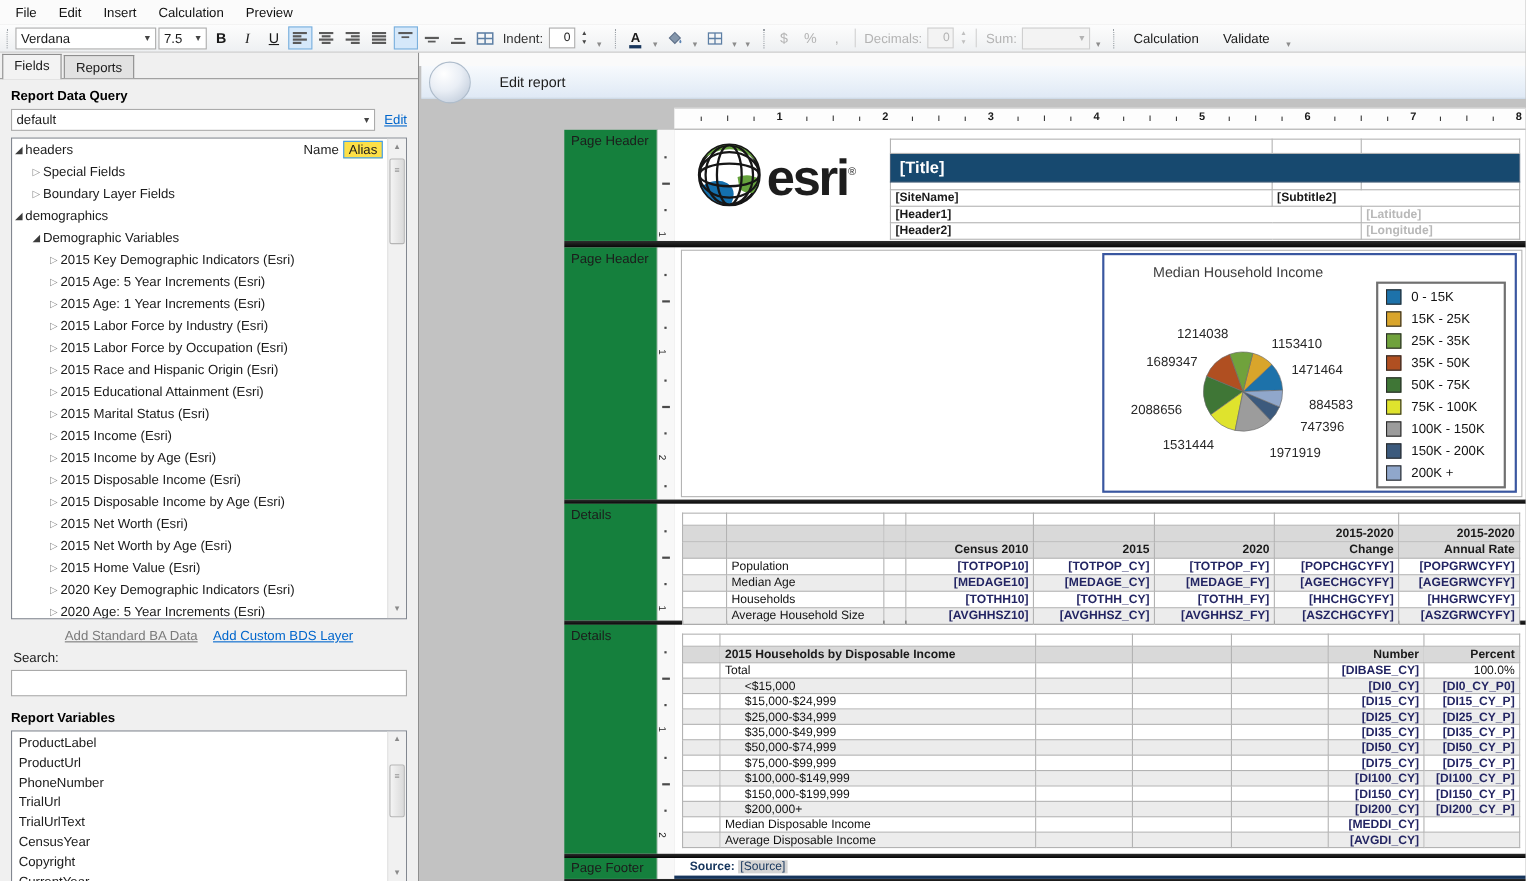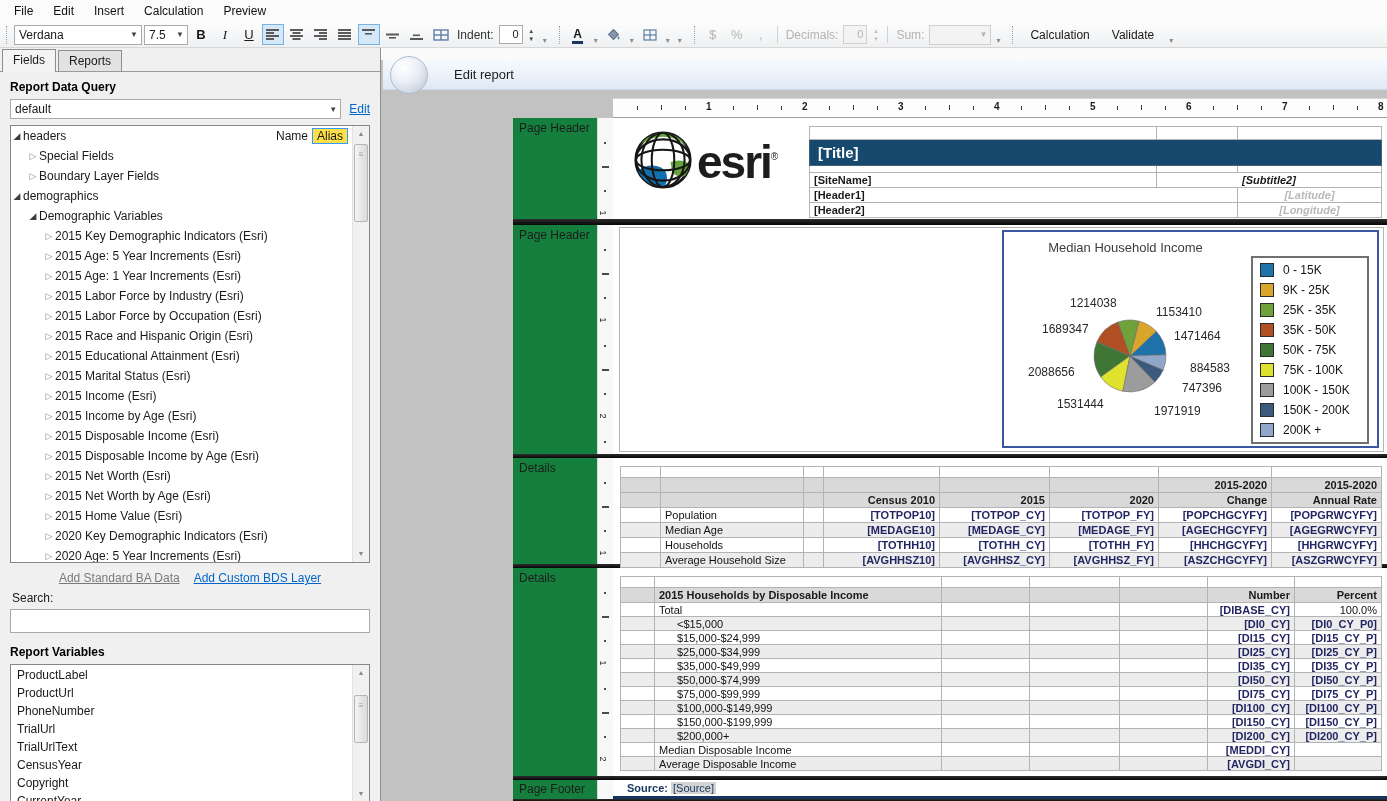--- a/index.html
+++ b/index.html
@@ -94,21 +94,21 @@
   .band-sep { background:linear-gradient(#2e2e2e,#060606); }
   .band-sep.navyline { border-bottom:1px solid #2c4f6e; }
 
   
   .esri-logo { position:absolute; left:20px; top:10px; display:flex; align-items:center; }
   .esri-text { font-size:46px; font-weight:800; letter-spacing:-2px; color:#1d1d1d; line-height:58px; margin-left:4px; }
   .esri-reg { font-size:10px; vertical-align:18px; font-weight:400; }
   .titletable { position:absolute; left:196px; top:8px; border-collapse:collapse; table-layout:fixed; }
   .titletable td { border:1px solid #b3b3b3; font-size:11px; font-weight:bold; padding:0 4px; overflow:hidden; white-space:nowrap; }
   .titletable .trow { height:26px; font-size:15px; font-weight:600; color:#fff; padding-left:8px; border-color:#47607a; }
-  .t-right { text-align:center;font-style:italic; }
+  .t-right { text-align:left; }
   .t-gray { color:#b8b8b8; }
   .emptyrow td { height:13px; }
   .thinrow td { height:7px; }
   .datarow td { height:15px; }
 
   
   .page-border { position:absolute; left:6px; right:3px; top:2px; bottom:2px; border:1px solid #b4b4b4; }
   .chart-box { position:absolute; left:389px; top:5px; width:377px; height:218px; background:#fff; border:2px solid #3a57a0; }
   .chart-title { position:absolute; left:0; right:130px; top:8px; text-align:center; font-size:13px; color:#3d3d3d; }
   .legend { position:absolute; right:8px; top:24px; width:118px; border:2px solid #707070; background:#fff; padding:2px 0; }
@@ -604,21 +604,21 @@
                 <span class="pie-label" style="left: 178px; top: 149px;">747396</span>
                 <span class="pie-label" style="left: 186px; top: 129px;">884583</span>
               </div>
             <div class="legend">
                 <div class="legend-item">
                   <span class="legend-swatch" style="background: rgb(29, 114, 170);"></span>
                   <span class="legend-label">0 - 15K</span>
                 </div>
                 <div class="legend-item">
                   <span class="legend-swatch" style="background: rgb(217, 165, 43);"></span>
-                  <span class="legend-label">9K - 25K</span>
+                  <span class="legend-label">15K - 25K</span>
                 </div>
                 <div class="legend-item">
                   <span class="legend-swatch" style="background: rgb(112, 162, 60);"></span>
                   <span class="legend-label">25K - 35K</span>
                 </div>
                 <div class="legend-item">
                   <span class="legend-swatch" style="background: rgb(176, 79, 33);"></span>
                   <span class="legend-label">35K - 50K</span>
                 </div>
                 <div class="legend-item">

